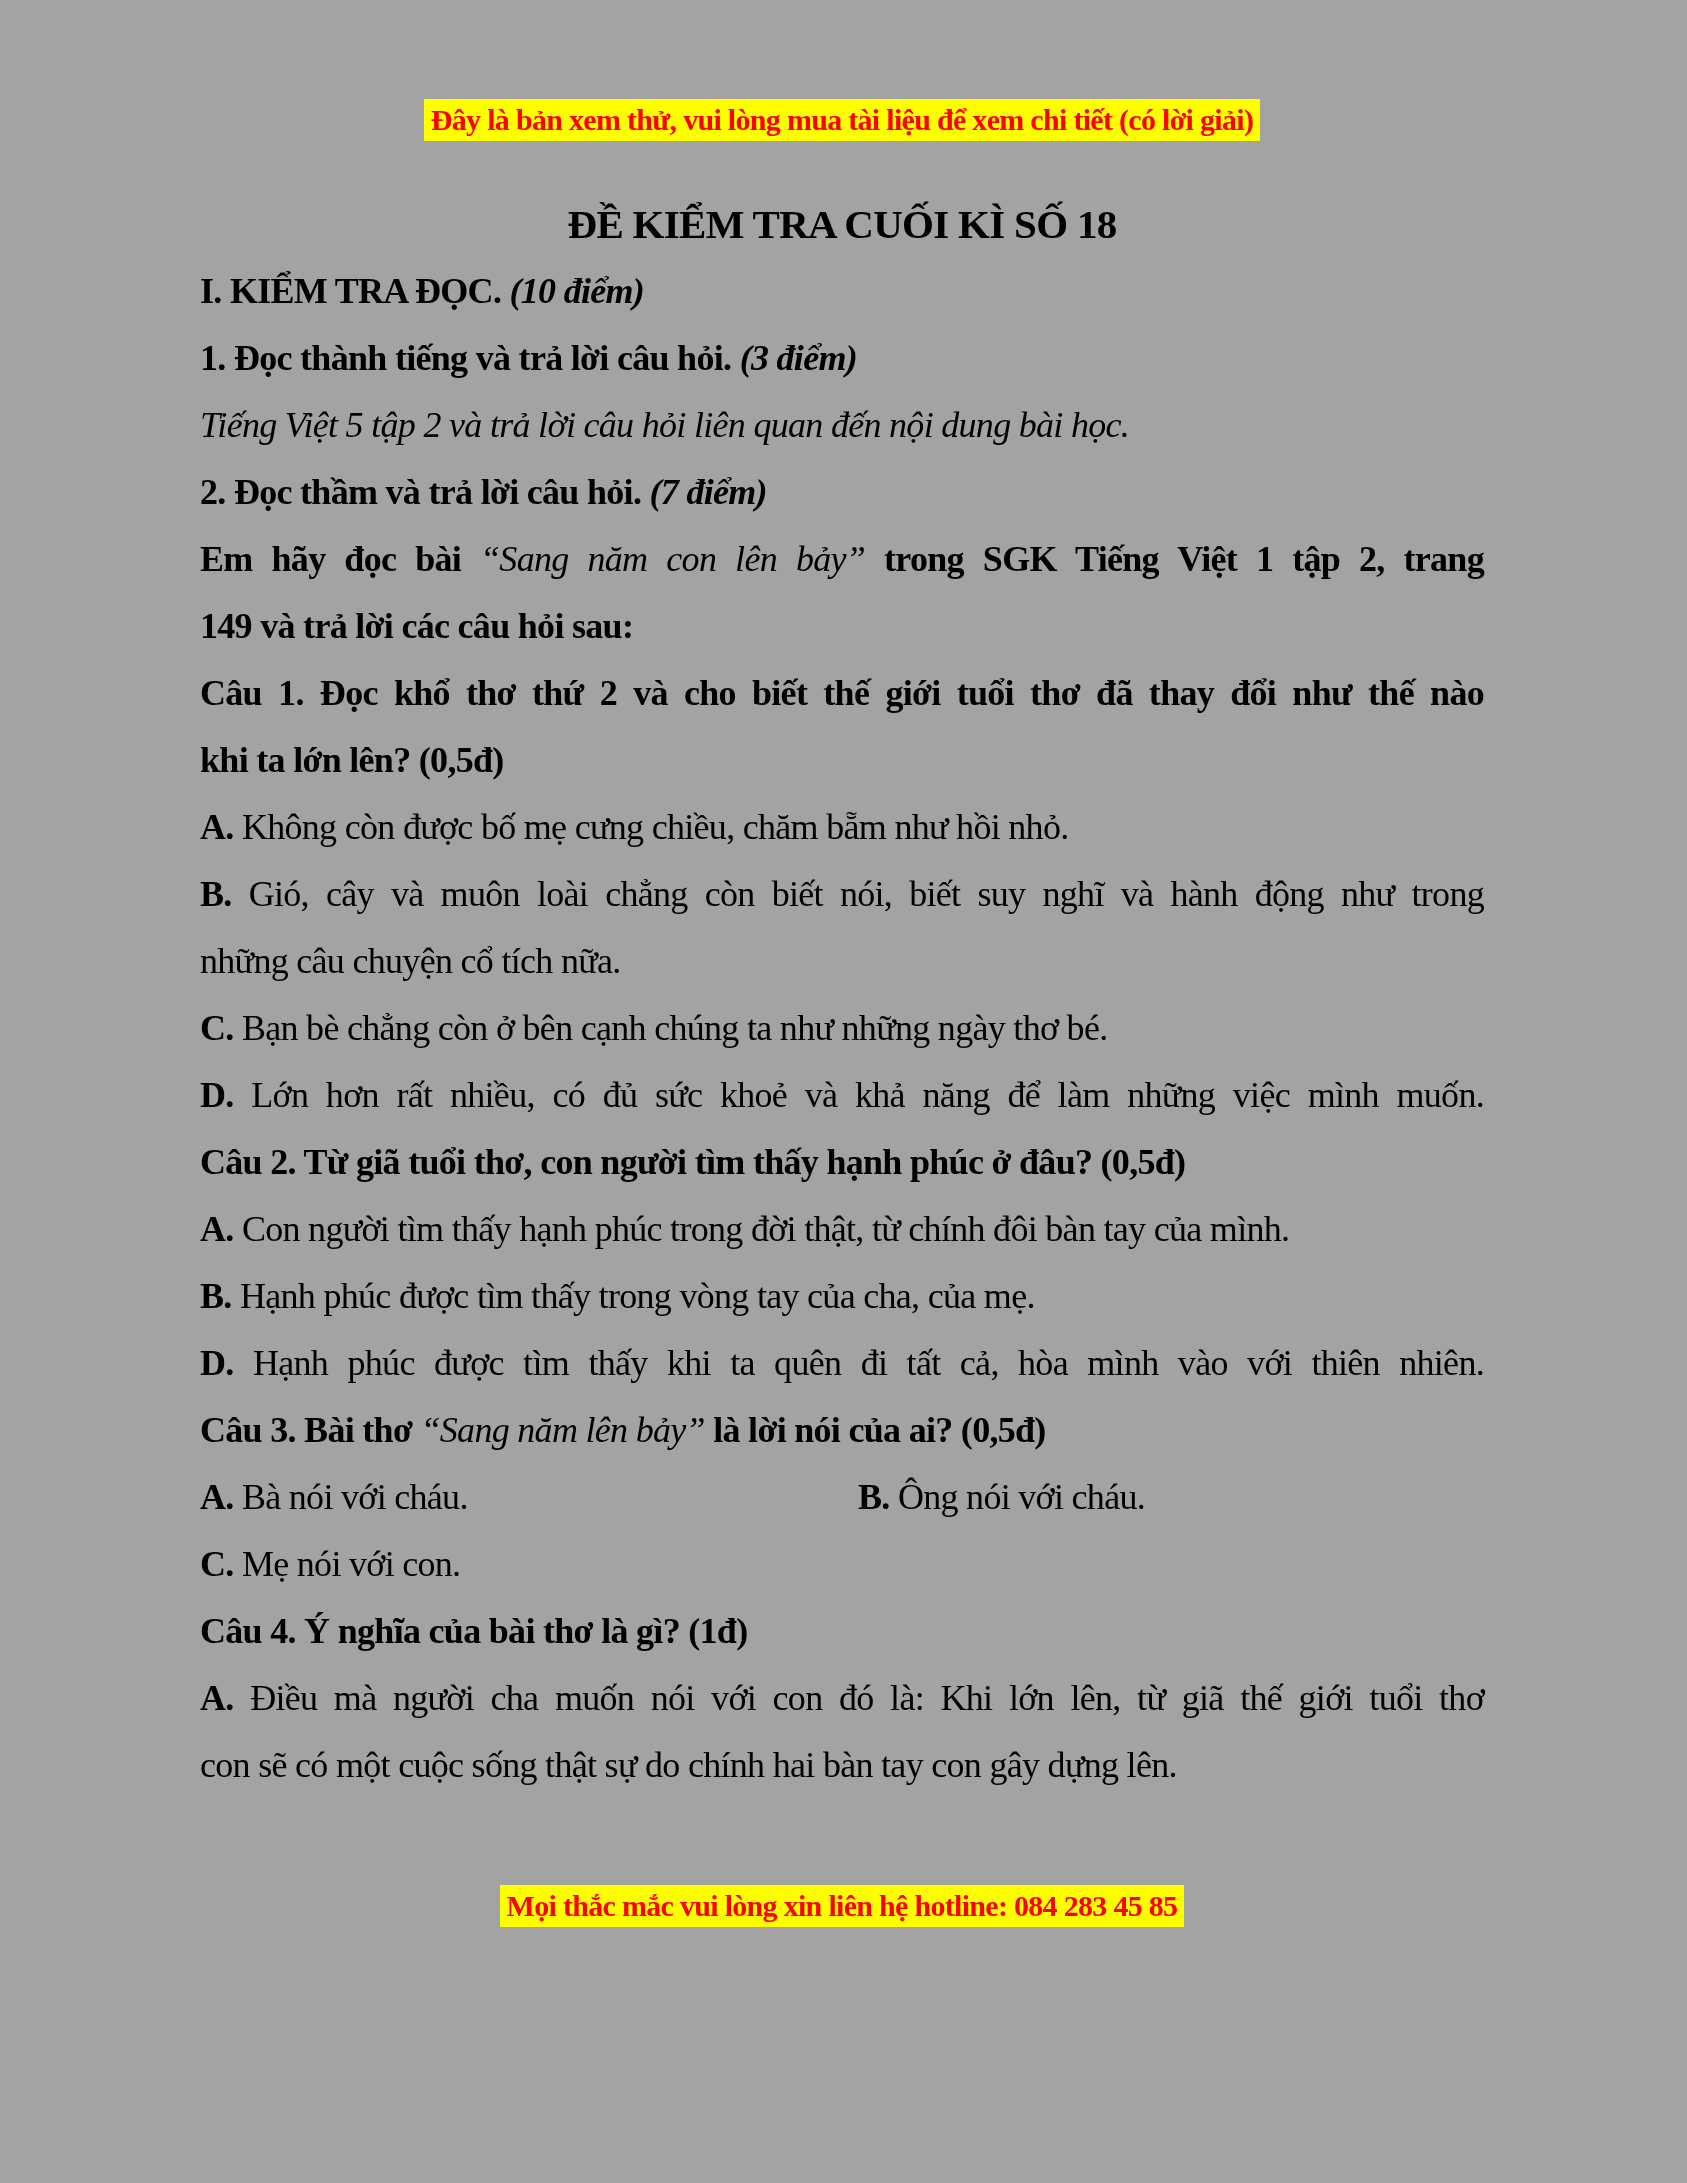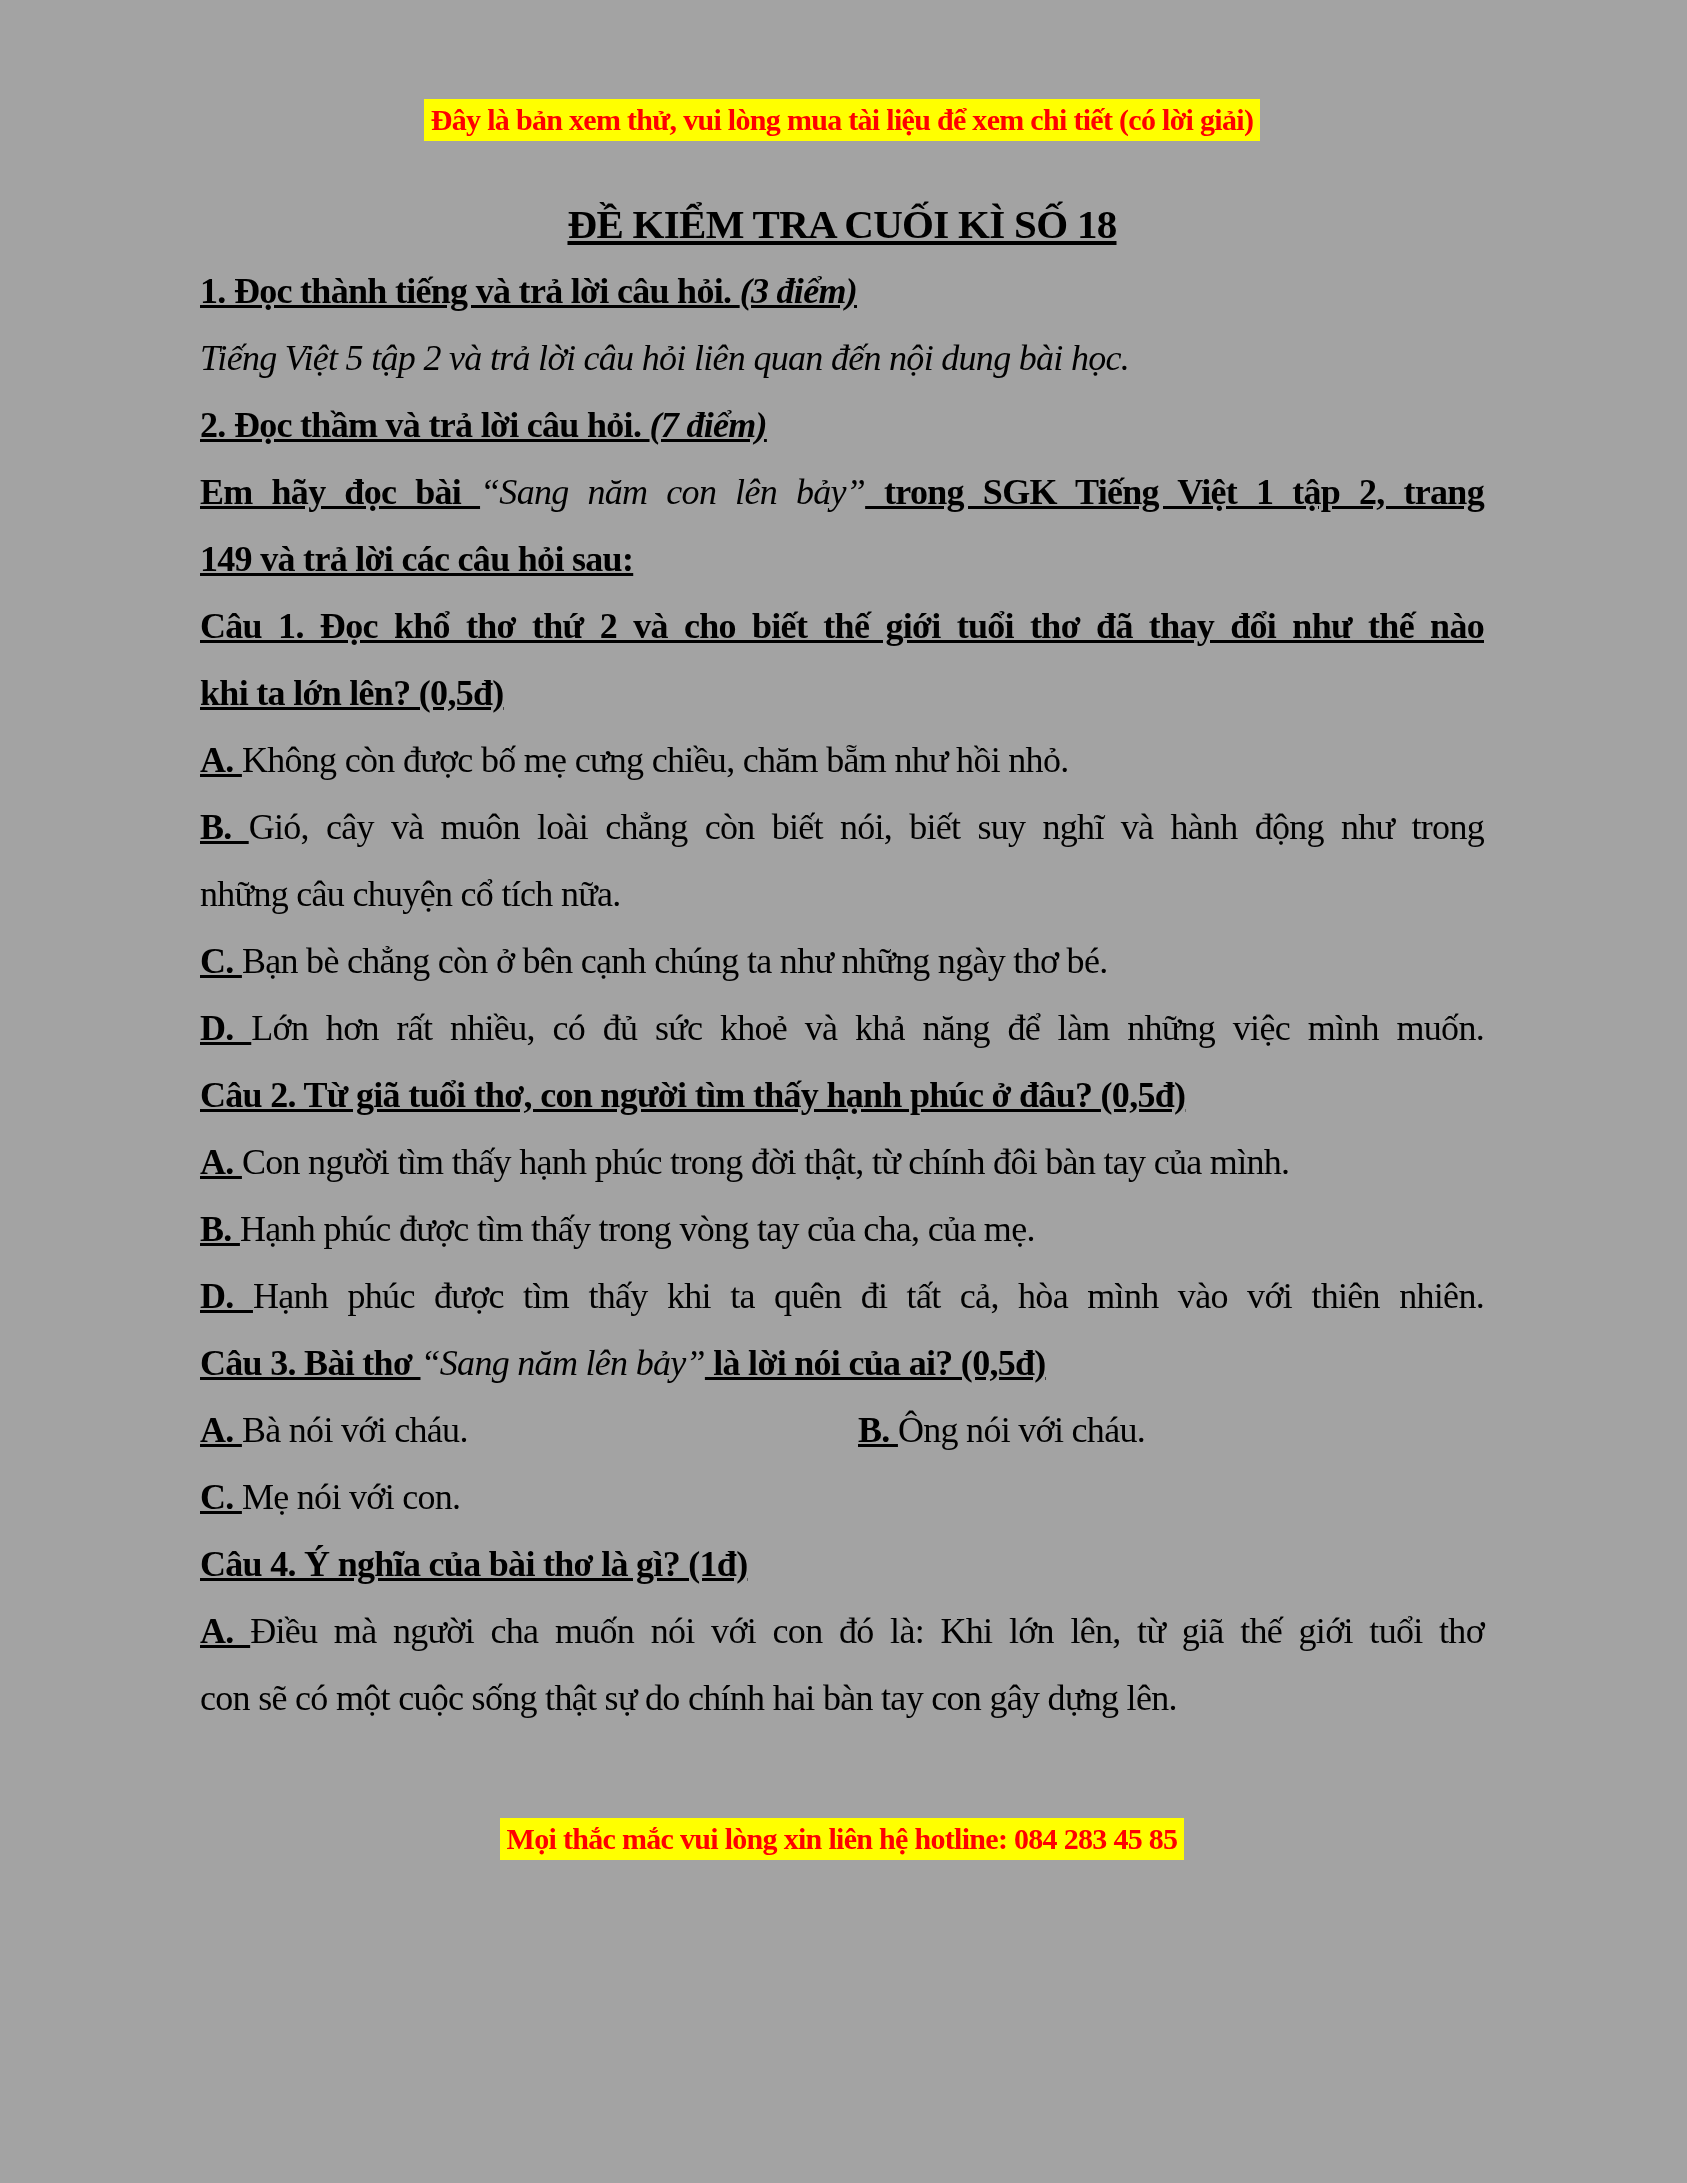--- a/index.html
+++ b/index.html
@@ -37,35 +37,36 @@
     letter-spacing:-0.7px;
     white-space:normal;
     overflow:visible;
   }
   .line.center{text-align:center;}
   .line.justify{text-align:justify;text-align-last:justify;}
   .title-line{font-size:41px;font-weight:bold;}
   .two-col{display:flex;}
   .two-col .col1{width:658px;flex:0 0 658px;}
   .two-col .col2{flex:1;}
-  .b{font-weight:bold;text-decoration:underline;}
+  .b{font-weight:bold;}
   .i{font-style:italic;}
 </style>
 </head>
 <body>
 
 <div class="page">
   <div class="content">
 
     <div class="banner top-banner">
       <span class="hl" style="background: rgb(255, 255, 0); color: rgb(255, 0, 0);">Đây là bản xem thử, vui lòng mua tài liệu để xem chi tiết (có lời giải)</span>
     </div>
 
     <div class="doc-lines">
         <div class="line title-line center"><span class="b">ĐỀ KIỂM TRA CUỐI KÌ SỐ 18</span></div>
+        <div class="line"><span class="b">I. KIỂM TRA ĐỌC. </span><span class="b i">(10 điểm)</span></div>
         <div class="line"><span class="b">1. Đọc thành tiếng và trả lời câu hỏi. </span><span class="b i">(3 điểm)</span></div>
         <div class="line"><span class="i">Tiếng Việt 5 tập 2 và trả lời câu hỏi liên quan đến nội dung bài học.</span></div>
         <div class="line"><span class="b">2. Đọc thầm và trả lời câu hỏi. </span><span class="b i">(7 điểm)</span></div>
         <div class="line justify"><span class="b">Em hãy đọc bài </span><span class="i">“Sang năm con lên bảy”</span><span class="b"> trong SGK Tiếng Việt 1 tập 2, trang</span></div>
         <div class="line"><span class="b">149 và trả lời các câu hỏi sau:</span></div>
         <div class="line justify"><span class="b">Câu 1. Đọc khổ thơ thứ 2 và cho biết thế giới tuổi thơ đã thay đổi như thế nào</span></div>
         <div class="line"><span class="b">khi ta lớn lên? (0,5đ)</span></div>
         <div class="line"><span class="b">A. </span><span>Không còn được bố mẹ cưng chiều, chăm bẵm như hồi nhỏ.</span></div>
         <div class="line justify"><span class="b">B. </span><span>Gió, cây và muôn loài chẳng còn biết nói, biết suy nghĩ và hành động như trong</span></div>
         <div class="line"><span>những câu chuyện cổ tích nữa.</span></div>

